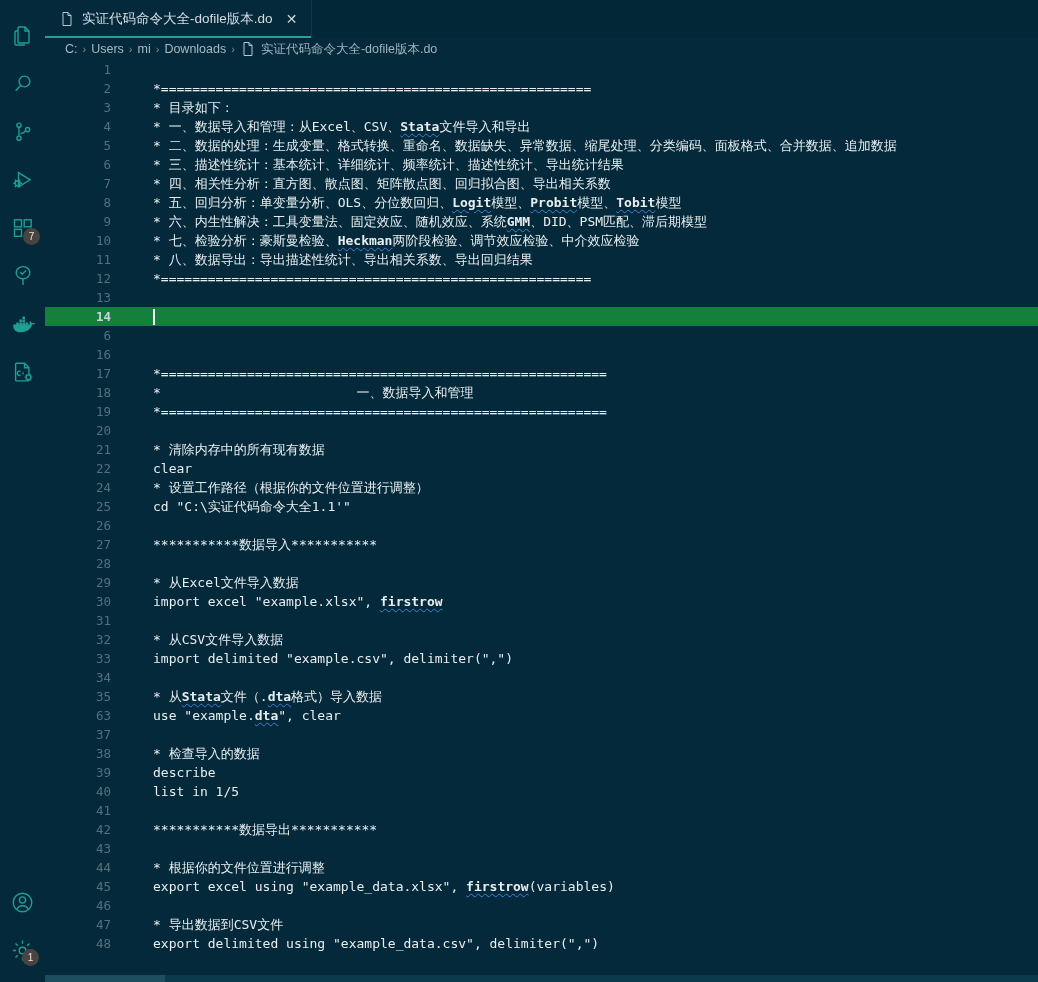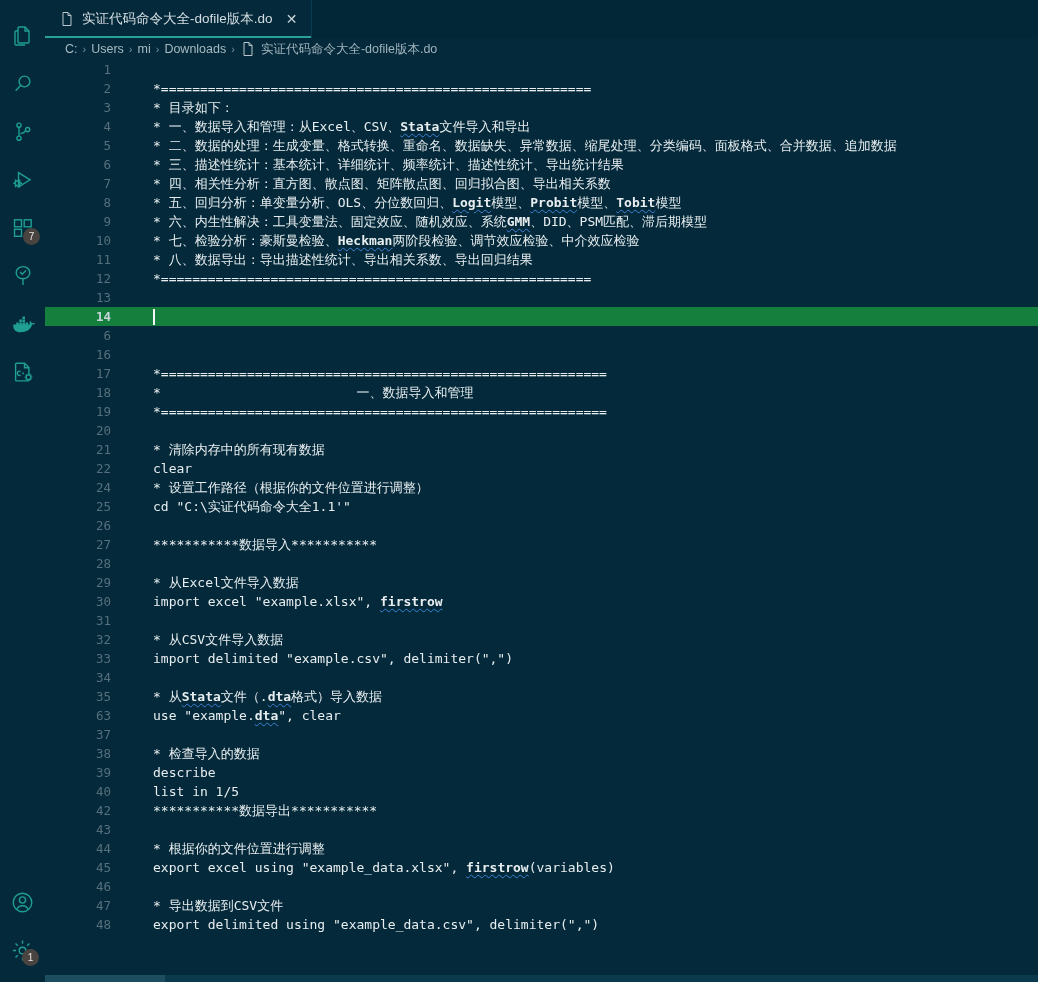--- a/index.html
+++ b/index.html
@@ -333,20 +333,21 @@
           <div class="row"><span class="ln">31</span><span class="txt"></span></div>
           <div class="row"><span class="ln">32</span><span class="txt">* 从CSV文件导入数据</span></div>
           <div class="row"><span class="ln">33</span><span class="txt">import delimited "example.csv", delimiter(",")</span></div>
           <div class="row"><span class="ln">34</span><span class="txt"></span></div>
           <div class="row"><span class="ln">35</span><span class="txt">* 从<span class="sq">Stata</span>文件（.<span class="sq">dta</span>格式）导入数据</span></div>
           <div class="row"><span class="ln">63</span><span class="txt">use "example.<span class="sq">dta</span>", clear</span></div>
           <div class="row"><span class="ln">37</span><span class="txt"></span></div>
           <div class="row"><span class="ln">38</span><span class="txt">* 检查导入的数据</span></div>
           <div class="row"><span class="ln">39</span><span class="txt">describe</span></div>
           <div class="row"><span class="ln">40</span><span class="txt">list in 1/5</span></div>
+          <div class="row"><span class="ln">41</span><span class="txt"></span></div>
           <div class="row"><span class="ln">42</span><span class="txt">***********数据导出***********</span></div>
           <div class="row"><span class="ln">43</span><span class="txt"></span></div>
           <div class="row"><span class="ln">44</span><span class="txt">* 根据你的文件位置进行调整</span></div>
           <div class="row"><span class="ln">45</span><span class="txt">export excel using "example_data.xlsx", <span class="sq">firstrow</span>(variables)</span></div>
           <div class="row"><span class="ln">46</span><span class="txt"></span></div>
           <div class="row"><span class="ln">47</span><span class="txt">* 导出数据到CSV文件</span></div>
           <div class="row"><span class="ln">48</span><span class="txt">export delimited using "example_data.csv", delimiter(",")</span></div>
         </div>
     </div>
 

